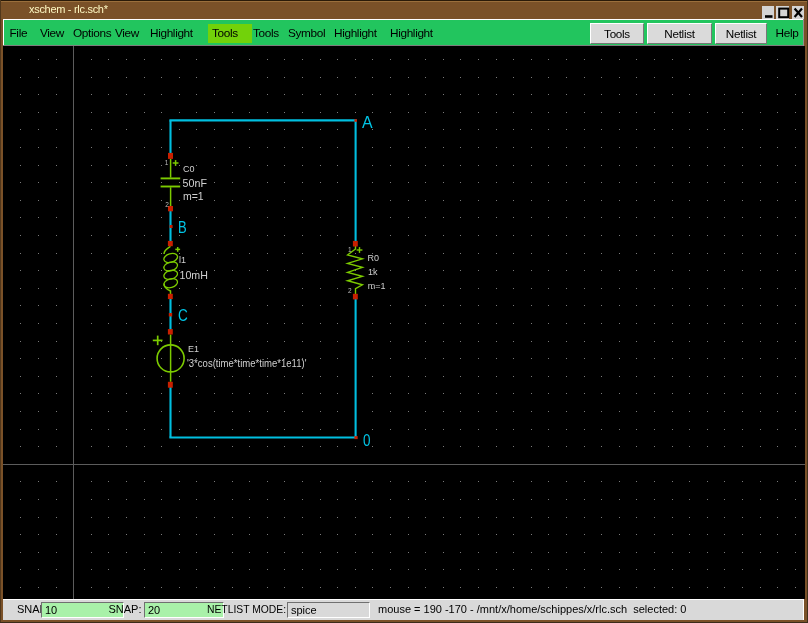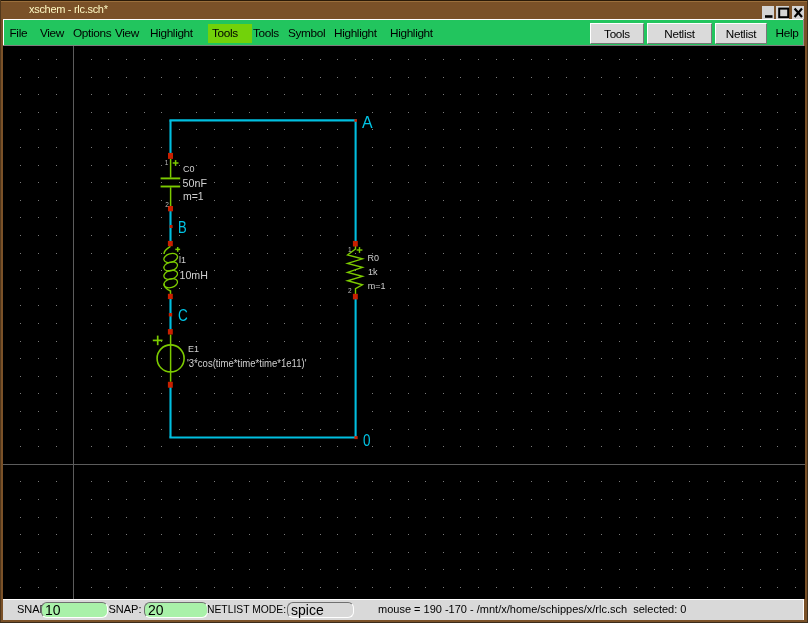--- a/index.html
+++ b/index.html
@@ -21,23 +21,23 @@
   .btn{position:absolute;top:3.8px;height:19.5px;background:#dadada;
        border-top:1px solid #ffffff;border-left:1px solid #ffffff;
        border-right:1px solid #777777;border-bottom:1px solid #777777;
        font-size:11.7px;letter-spacing:-0.3px;color:#000;text-align:center;line-height:20.5px;}
   
   #canvas{left:3px;top:46px;width:801.5px;height:553px;background:#000000;}
   
   #status{left:3px;top:599px;width:800px;height:21px;background:#d9d9d9;font-size:11px;color:#000;border-right:1.5px solid #ffffff;}
   #status .hl-t{left:0;top:0;width:800px;height:1px;background:#ffffff;}
   .slabel{position:absolute;top:4px;font-size:11px;color:#000;}
-  .entry{position:absolute;top:2.5px;height:14px;font-size:14px;padding:0 0 0 3px;line-height:15.5px;
+  .entry{position:absolute;top:2.5px;height:14px;font-size:11px;padding:0 16px 0 3px;line-height:15.5px;
          border-top:1px solid #707070;border-left:1px solid #707070;
-         border-right:1px solid #ffffff;border-bottom:1px solid #ffffff;border-radius:6px;}
+         border-right:1px solid #ffffff;border-bottom:1px solid #ffffff;}
 </style>
 </head>
 <body>
 <div id="win">
 
   <div class="abs" id="titlebar"></div>
   <div class="abs" id="titletop"></div>
   <div class="abs" id="titlehl"></div>
   <div class="abs" style="left:0;top:0;width:1px;height:623px;background:#51371b;"></div>
   <div class="abs" style="left:806.5px;top:0;width:1.5px;height:623px;background:#40301c;"></div>

